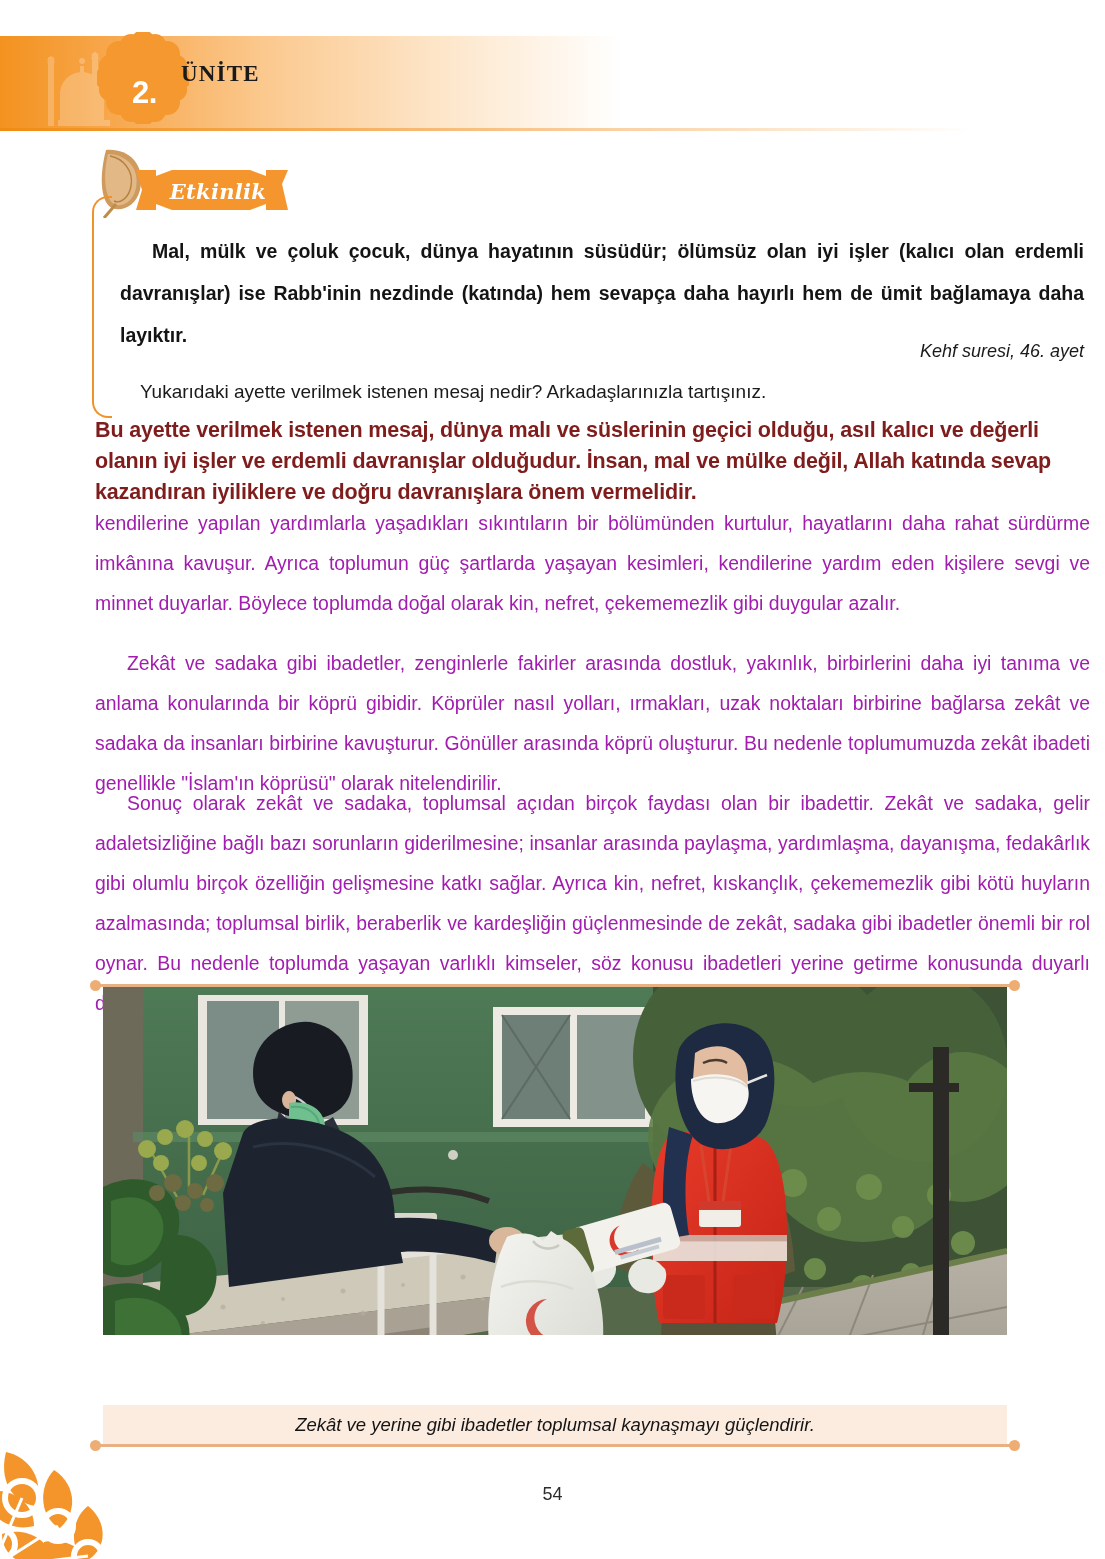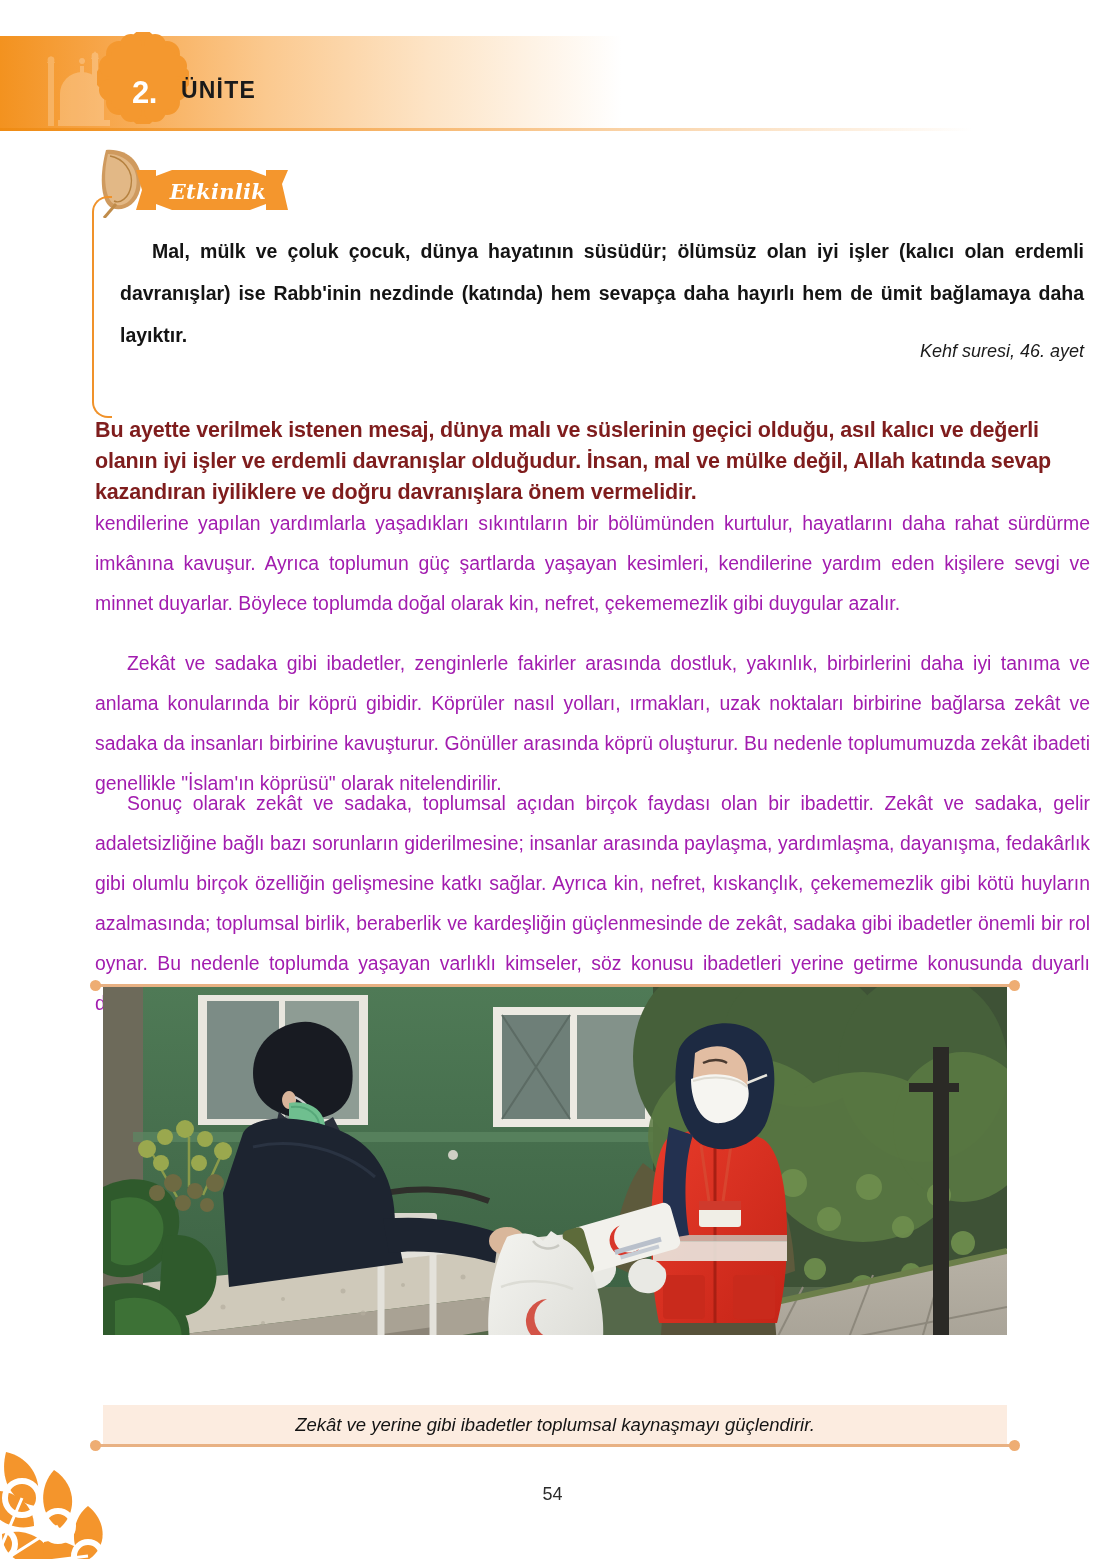--- a/index.html
+++ b/index.html
@@ -35,22 +35,22 @@
   .badge {
     position:absolute; left:97px; top:-4px; width:92px; height:92px;
   }
   .badge-num {
     position:absolute; left:0; top:0; width:92px; height:92px;
     display:flex; align-items:center; justify-content:center;
     color:#ffffff; font-size:31px; font-weight:bold; letter-spacing:-.5px;
     padding-top:30px; padding-left:3px;
   }
   .unite-label {
-    position:absolute; left:181px; top:41px;
-    font-size:23px; font-weight:bold; letter-spacing:1.2px; color:#1a1a1a;
+    position:absolute; left:181px; top:25px;
+    font-size:23px; font-weight:bold; letter-spacing:1.2px; color:#1a1a1a;font-family:Liberation Serif, serif;
   }
 
   
   .etkinlik-wrap { position:absolute; left:96px; top:150px; width:260px; height:66px; }
   .quill { position:absolute; left:0px; top:-4px; width:66px; height:72px; }
   .ribbon { position:absolute; left:36px; top:14px; width:160px; height:52px; }
   .ribbon-text {
     position:absolute; left:36px; top:14px; width:160px; height:52px;
     display:flex; align-items:center; justify-content:center;
     color:#ffffff; font-size:21px; font-style:italic; font-weight:bold;
@@ -202,20 +202,21 @@
                L150 20 L156 46 L134 46 L134 40 L118 46 L40 46 L24 40 L24 46 L4 46
                L10 26 Z" fill="#f4962d"></path>
     </svg>
     <div class="ribbon-text">Etkinlik</div>
   </div>
 
   <div class="bracket"></div>
 
   <div class="verse">Mal, mülk ve çoluk çocuk, dünya hayatının süsüdür; ölümsüz olan iyi işler (kalıcı olan erdemli davranışlar) ise Rabb'inin nezdinde (katında) hem sevapça daha hayırlı hem de ümit bağlamaya daha layıktır.</div>
   <div class="source">Kehf suresi, 46. ayet</div>
+  <div class="question">Yukarıdaki ayette verilmek istenen mesaj nedir? Arkadaşlarınızla tartışınız.</div>
   <div class="answer">Bu ayette verilmek istenen mesaj, dünya malı ve süslerinin geçici olduğu, asıl kalıcı ve değerli olanın iyi işler ve erdemli davranışlar olduğudur. İnsan, mal ve mülke değil, Allah katında sevap kazandıran iyiliklere ve doğru davranışlara önem vermelidir.</div>
 
   <div class="body-text p1">kendilerine yapılan yardımlarla yaşadıkları sıkıntıların bir bölümünden kurtulur, hayatlarını daha rahat sürdürme imkânına kavuşur. Ayrıca toplumun güç şartlarda yaşayan kesimleri, kendilerine yardım eden kişilere sevgi ve minnet duyarlar. Böylece toplumda doğal olarak kin, nefret, çekememezlik gibi duygular azalır.</div>
   <div class="body-text p2">Zekât ve sadaka gibi ibadetler, zenginlerle fakirler arasında dostluk, yakınlık, birbirlerini daha iyi tanıma ve anlama konularında bir köprü gibidir. Köprüler nasıl yolları, ırmakları, uzak noktaları birbirine bağlarsa zekât ve sadaka da insanları birbirine kavuşturur. Gönüller arasında köprü oluşturur. Bu nedenle toplumumuzda zekât ibadeti genellikle "İslam'ın köprüsü" olarak nitelendirilir.</div>
   <div class="body-text p3">Sonuç olarak zekât ve sadaka, toplumsal açıdan birçok faydası olan bir ibadettir. Zekât ve sadaka, gelir adaletsizliğine bağlı bazı sorunların giderilmesine; insanlar arasında paylaşma, yardımlaşma, dayanışma, fedakârlık gibi olumlu birçok özelliğin gelişmesine katkı sağlar. Ayrıca kin, nefret, kıskançlık, çekememezlik gibi kötü huyların azalmasında; toplumsal birlik, beraberlik ve kardeşliğin güçlenmesinde de zekât, sadaka gibi ibadetler önemli bir rol oynar. Bu nedenle toplumda yaşayan varlıklı kimseler, söz konusu ibadetleri yerine getirme konusunda duyarlı davranmalıdırlar.</div>
 
   <div class="figure">
     <div class="frame-line top"></div>
     <div class="frame-dot tl"></div>
     <div class="frame-dot tr"></div>

